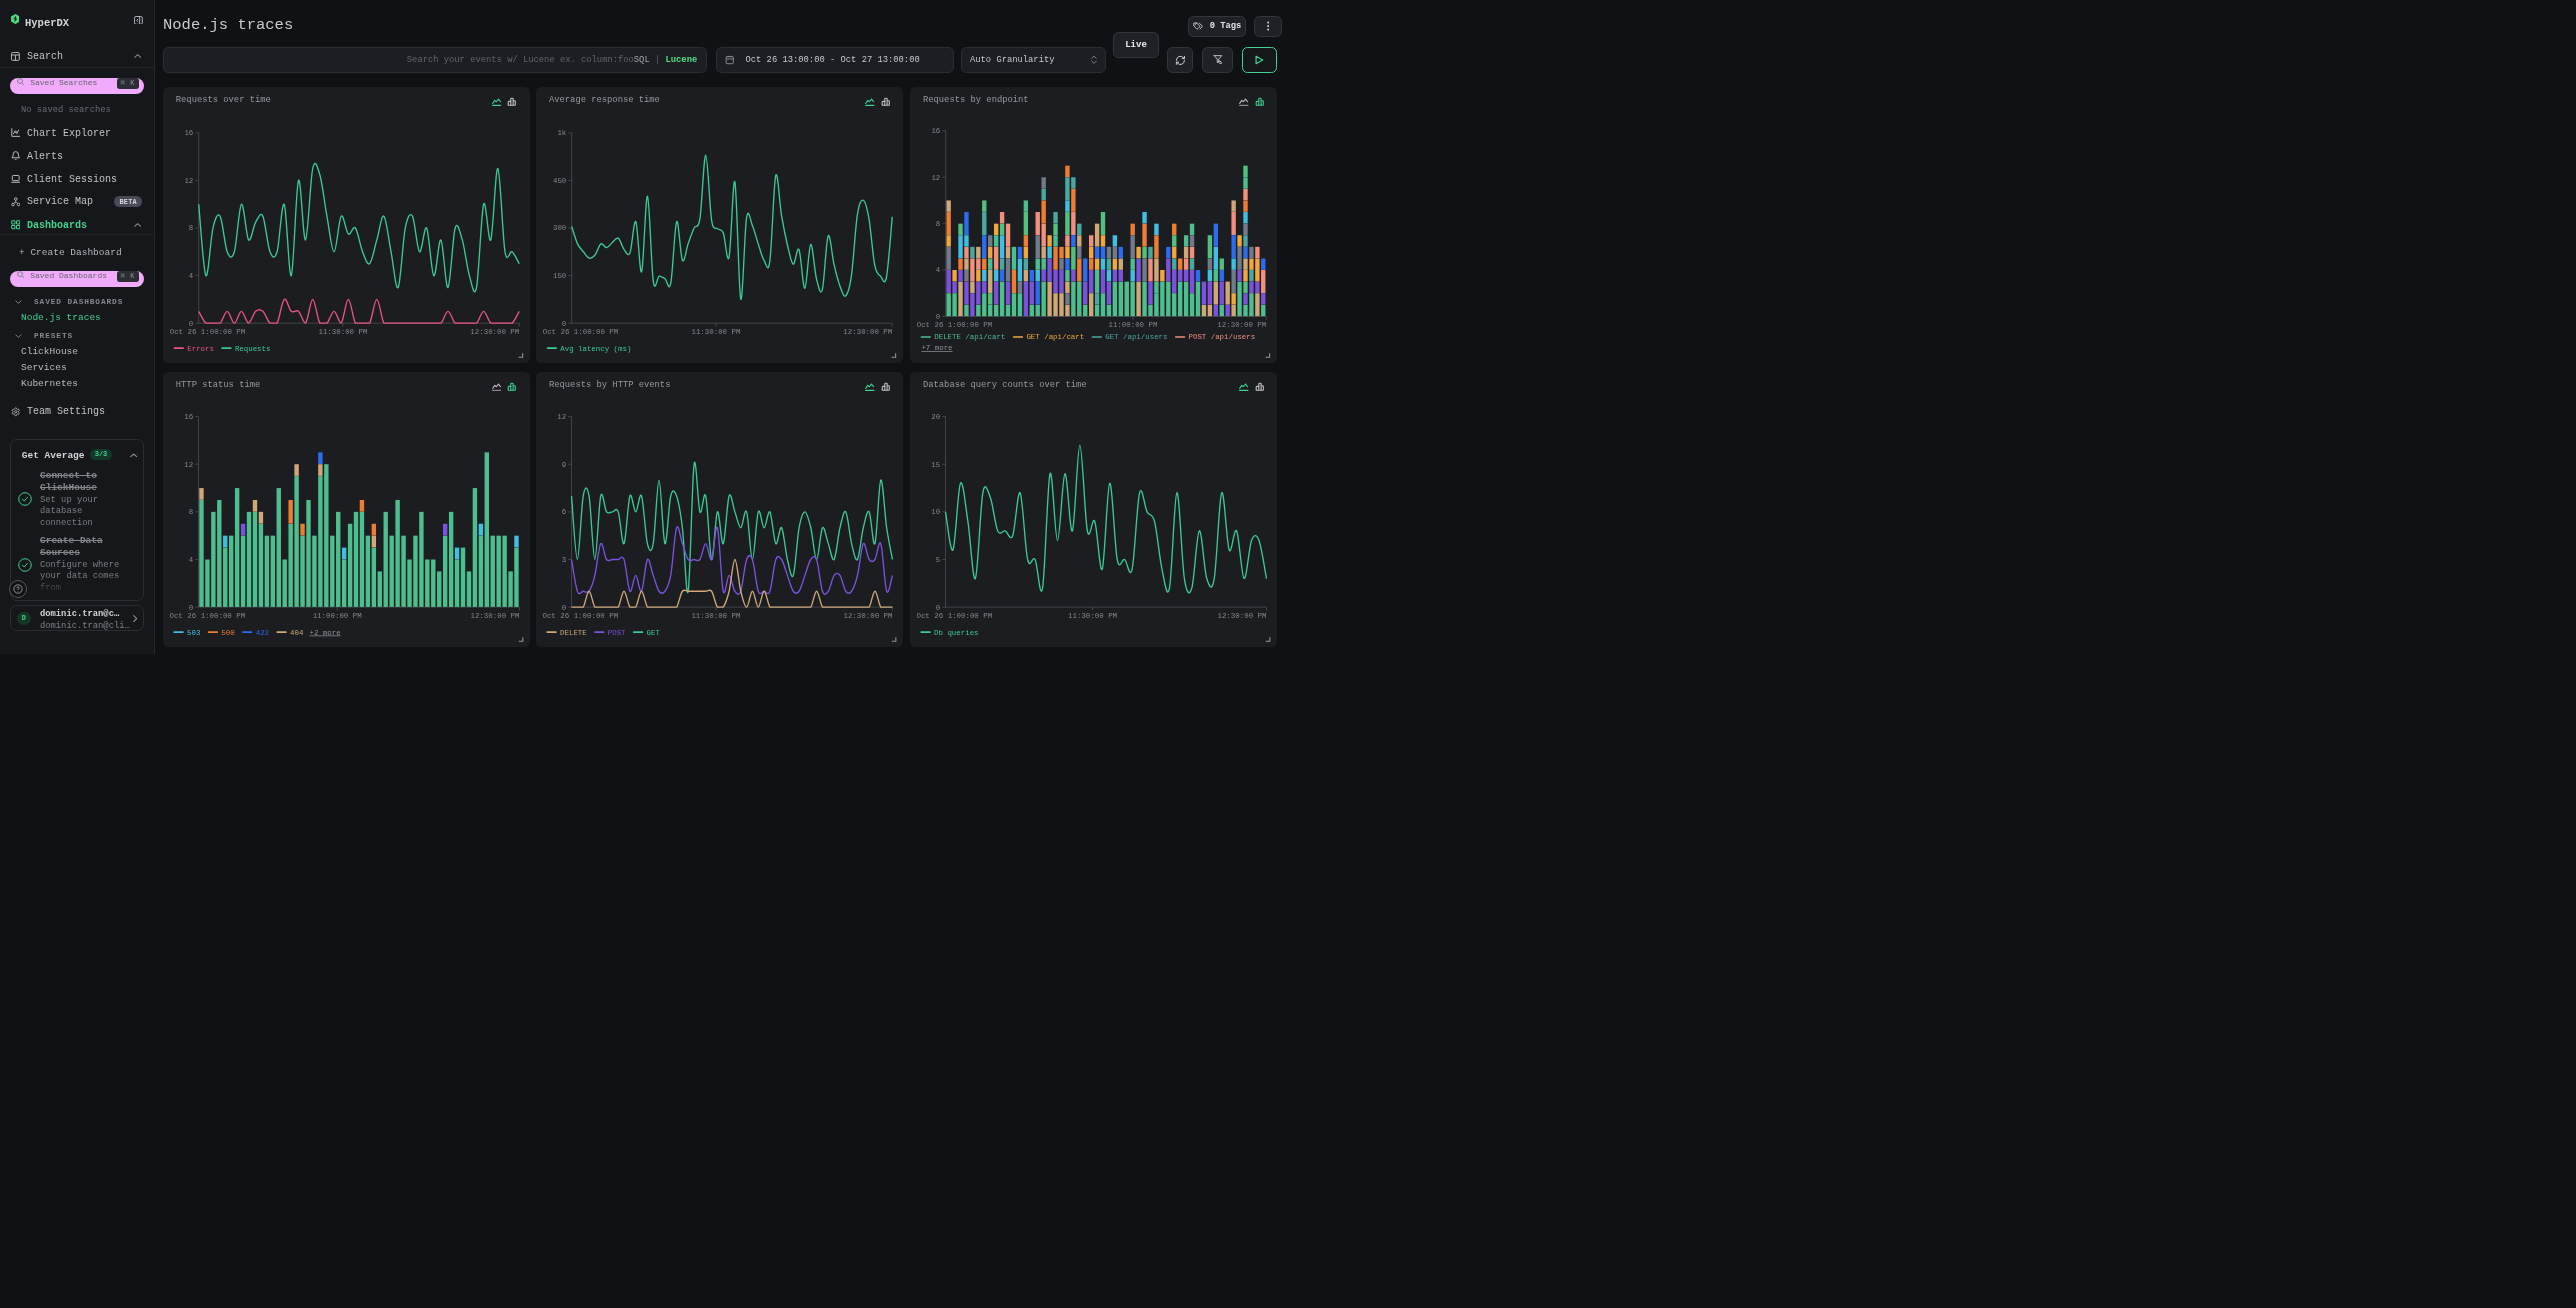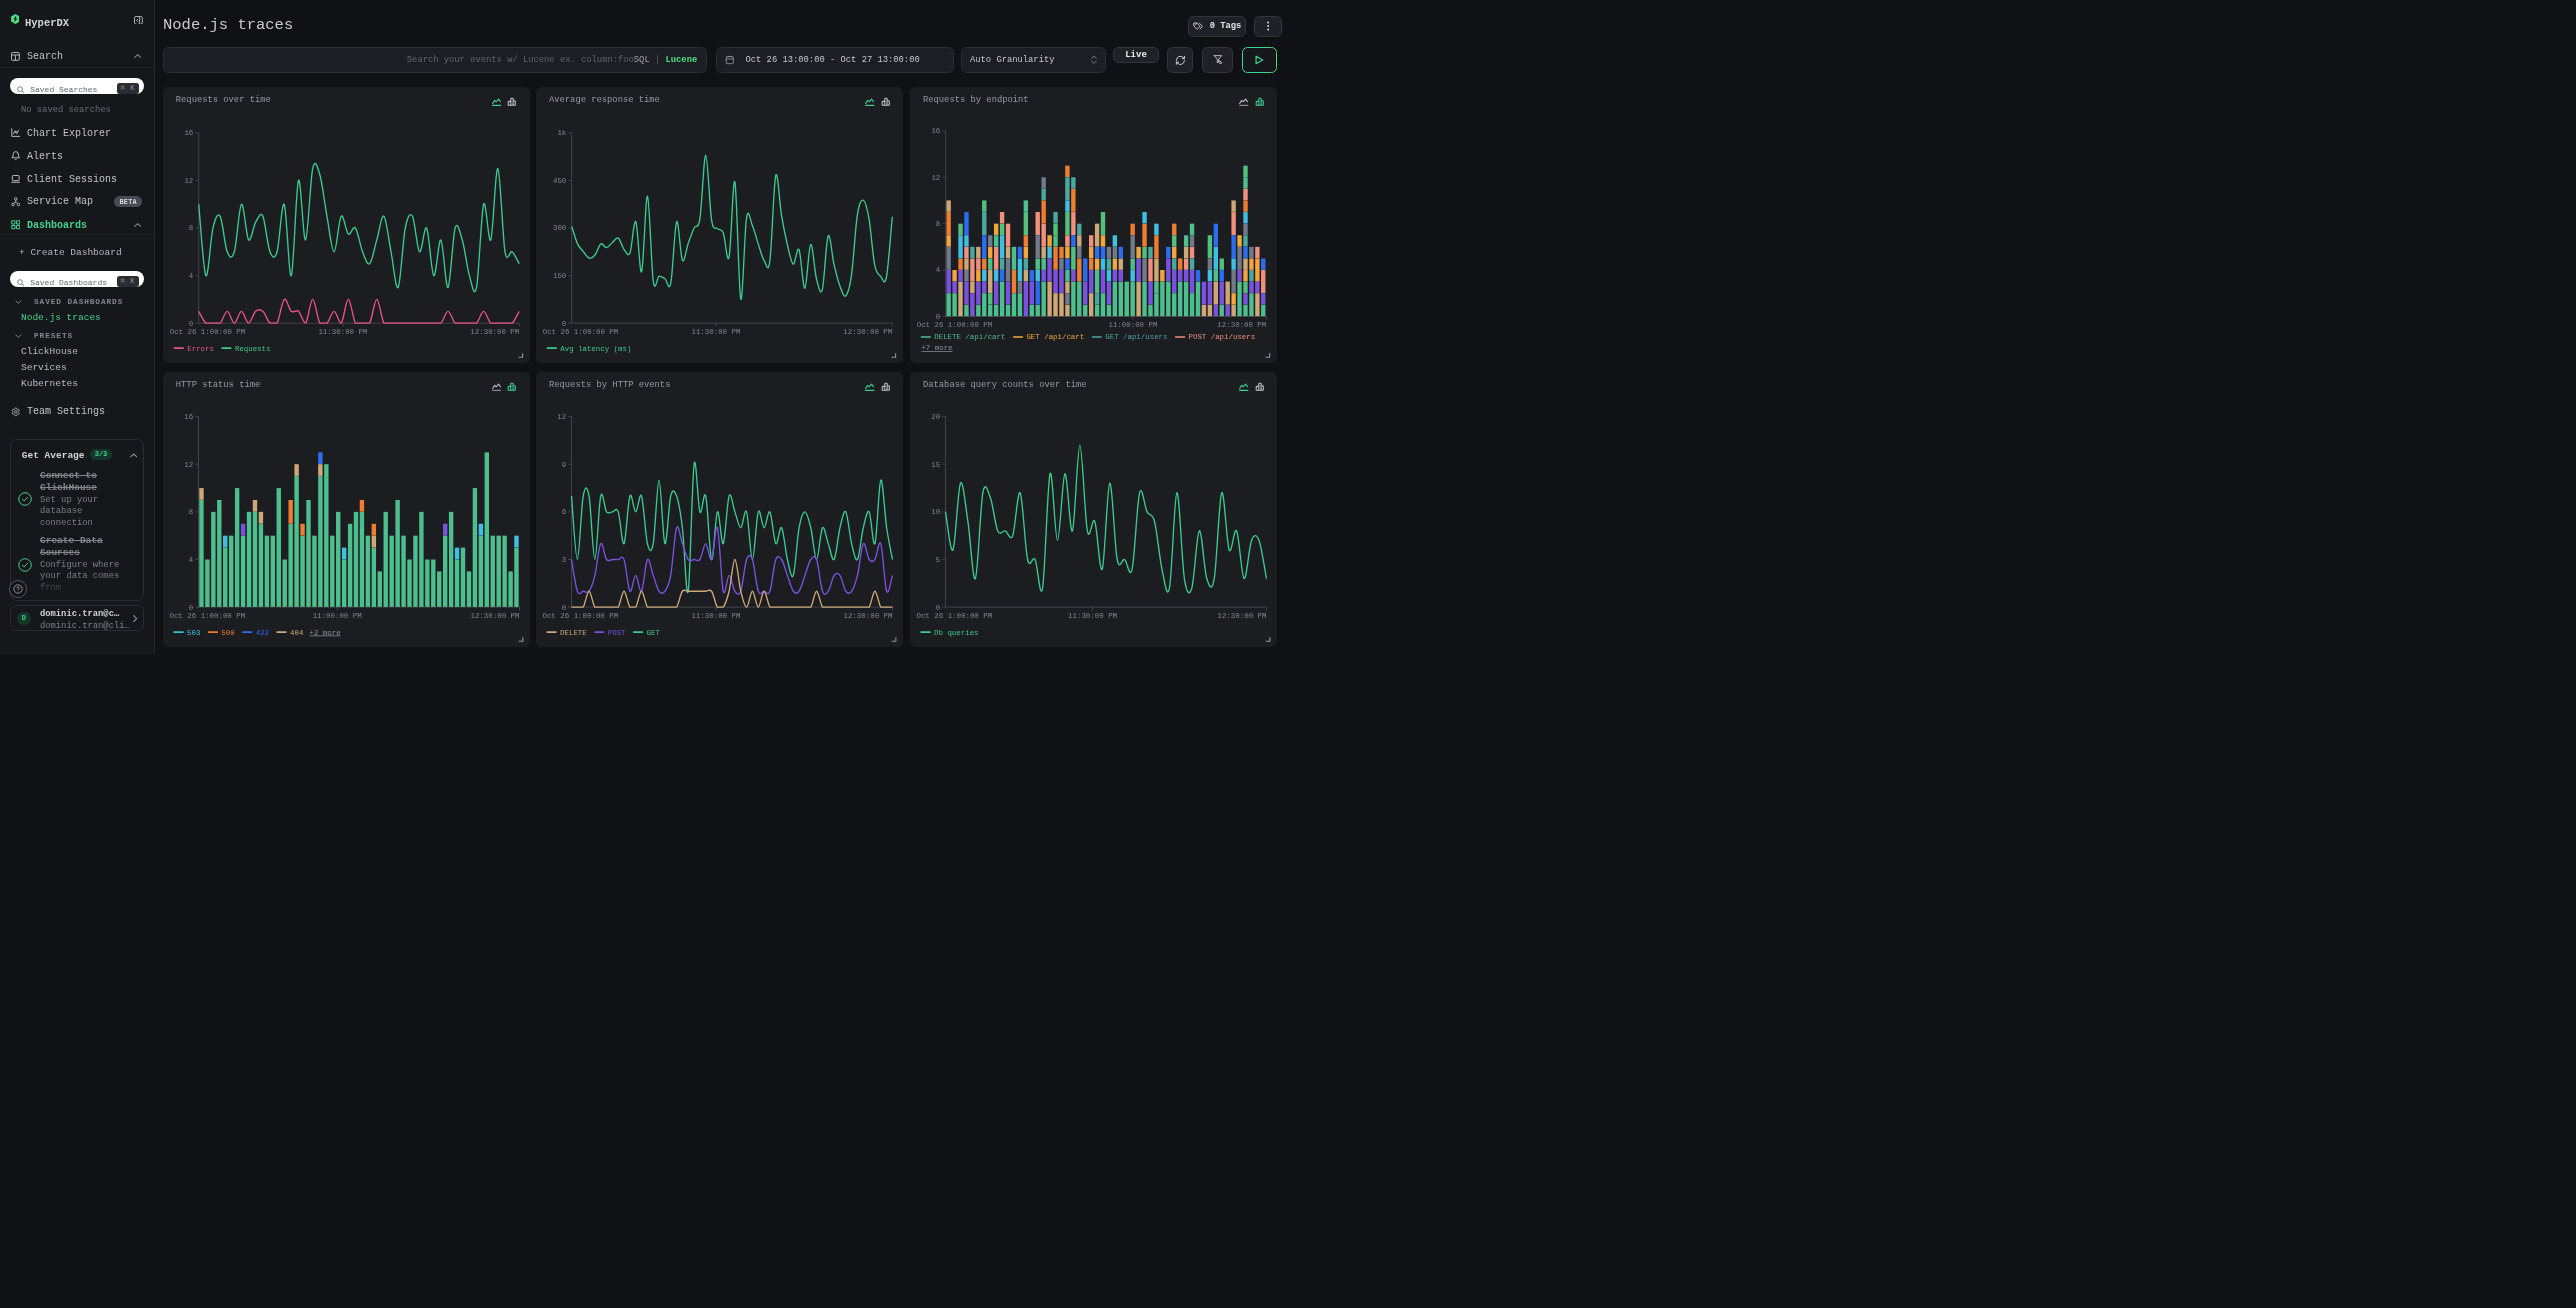--- a/index.html
+++ b/index.html
@@ -1,20 +1,20 @@
 <!DOCTYPE html>
 <html style="font-size:10.8px"><head><meta charset="utf-8"><title>HyperDX</title><style>
 *{margin:0;padding:0;box-sizing:border-box}
 html,body{width:1288px;height:654px;overflow:hidden;background:#101114;font-family:"Liberation Mono",monospace;-webkit-font-smoothing:antialiased}
 .sb{position:absolute;left:0;top:0;width:155px;height:654px;background:#16171b;border-right:0.7px solid #26272b}
 .abs{position:absolute}
 .ico{position:absolute;display:flex;align-items:center;justify-content:center}
 svg{display:block}
 .navtxt{position:absolute;left:27px;font-size:10px;color:#c2c3c7;white-space:nowrap;transform:translateY(-50%)}
-.pill{position:absolute;left:10px;width:134px;height:15.5px;background:#ffffff;border-radius:8px;display:flex;align-items:flex-end;padding:0 5.4px 0 7.4px}
+.pill{position:absolute;left:10px;width:134px;height:15.5px;background:#f0abfc;border-radius:8px;display:flex;align-items:flex-start;padding:0 5.4px 0 7.4px}
 .pill .ph{color:#64666d;font-size:8px;flex:1;margin-left:5.4px}
 .pill .kbd{background:#2b2d32;color:#8f9298;font-size:7px;border-radius:2.7px;padding:1.4px 3.4px;letter-spacing:0.7px}
 .shead{position:absolute;left:34px;font-size:7.8px;font-weight:bold;letter-spacing:0.9px;color:#85878d;transform:translateY(-50%)}
 .sitem{position:absolute;left:21px;font-size:9.5px;color:#b9bbc0;transform:translateY(-50%);white-space:nowrap}
 .chev{position:absolute;color:#909298;font-size:7.4px;transform:translateY(-50%)}
 .main{position:absolute;left:155px;top:0;width:1133px;height:654px}
 h1{position:absolute;left:8px;top:15.5px;font-size:15.5px;font-weight:normal;color:#c9cacd}
 .btn{position:absolute;display:flex;align-items:center;justify-content:center;background:#202126;border:0.7px solid #33353b;border-radius:5.4px;color:#e3e4e7}
 .ctl{position:absolute;top:47px;height:26px;border-radius:5.4px;background:#1d1e23;border:0.7px solid #2c2d33;display:flex;align-items:center}
 .card{position:absolute;background:#1b1d21;border-radius:5.4px}
@@ -190,21 +190,21 @@
       </svg>
     <span style="font-size:8.8px;color:#c6c7cb">Oct 26 13:00:00 - Oct 27 13:00:00</span>
   </div>
   <div class="ctl" style="left:806px;width:145px;padding:0 8px;justify-content:space-between">
     <span style="font-size:8.8px;color:#c6c7cb">Auto Granularity</span>
     <svg width="6" height="9.5" viewBox="0 0 9 14">
         <path d="M1 5 4.5 1.5 8 5" fill="none" stroke="#85878d" stroke-width="1.4" stroke-linecap="round" stroke-linejoin="round"></path>
         <path d="M1 9 4.5 12.5 8 9" fill="none" stroke="#85878d" stroke-width="1.4" stroke-linecap="round" stroke-linejoin="round"></path>
       </svg>
   </div>
-  <div class="btn" style="left:958px;top:47px;width:46px;height:16px;background:#202126;font-size:9px;font-weight:bold;color:#eceded">Live</div>
+  <div class="btn" style="left:958px;top:32px;width:46px;height:26px;background:#202126;font-size:9px;font-weight:bold;color:#eceded">Live</div>
   <div class="btn" style="left:1012px;top:47px;width:26px;height:26px;background:#202126">
     <svg width="10.8" height="10.8" viewBox="0 0 24 24" fill="none" stroke="#dadbde" stroke-width="2" stroke-linecap="round" stroke-linejoin="round">
         <path d="M3 12a9 9 0 0 1 15.5-6.3L21 8"></path>
         <path d="M21 3v5h-5"></path>
         <path d="M21 12a9 9 0 0 1-15.5 6.3L3 16"></path>
         <path d="M3 21v-5h5"></path>
       </svg>
   </div>
   <div class="btn" style="left:1047px;top:47px;width:31px;height:26px;background:#202126">
     <svg width="12" height="12" viewBox="0 0 24 24" fill="none" stroke="#dadbde" stroke-width="1.8" stroke-linecap="round" stroke-linejoin="round">

